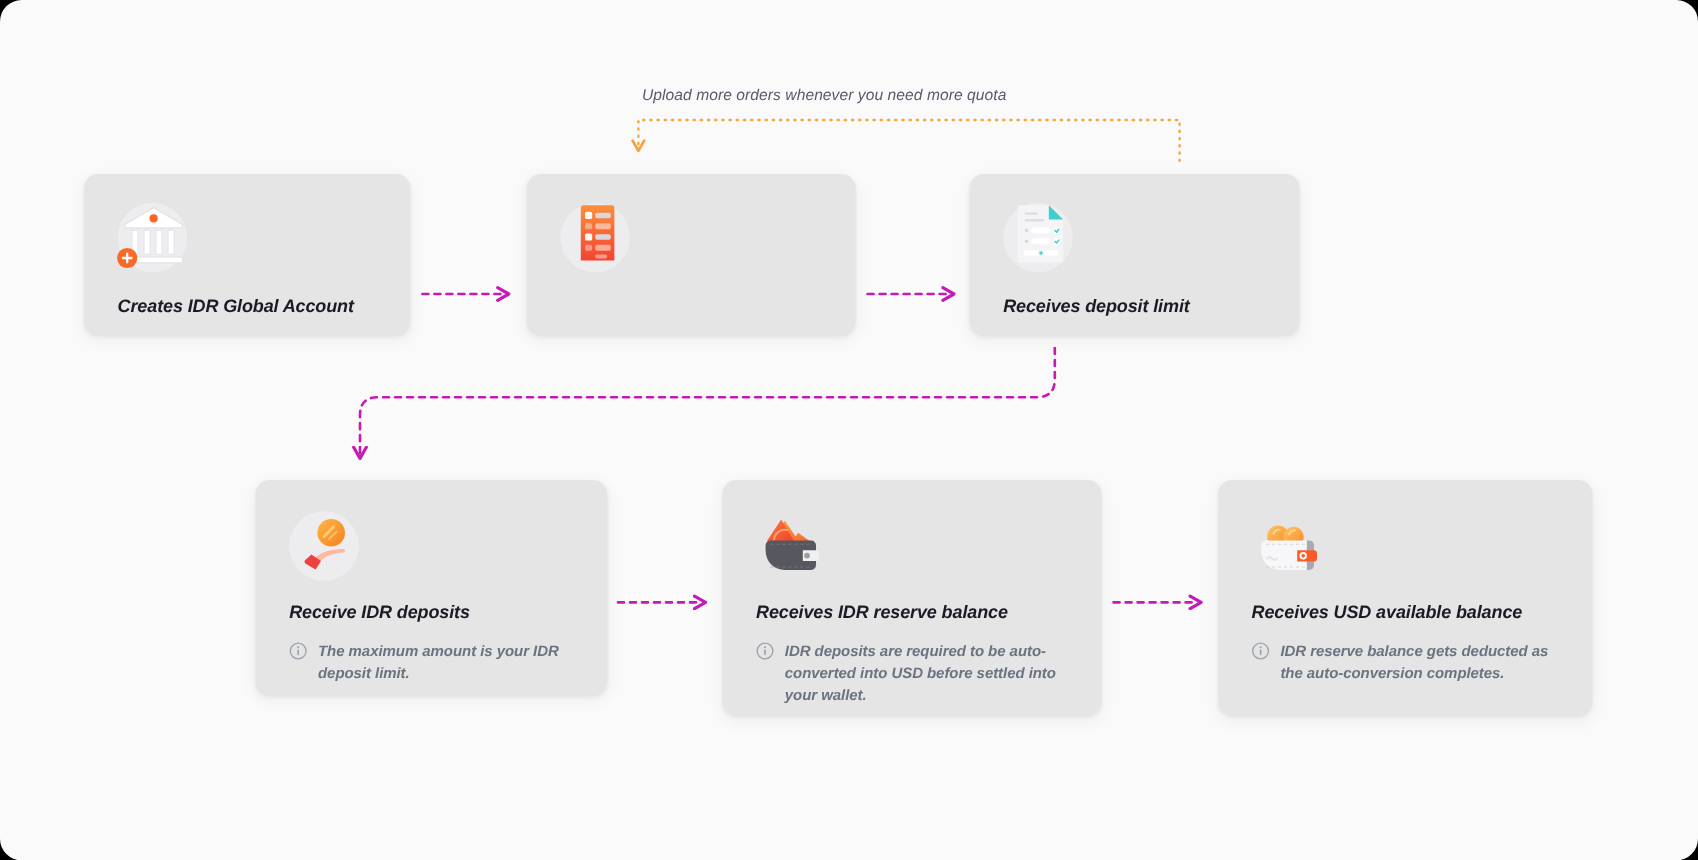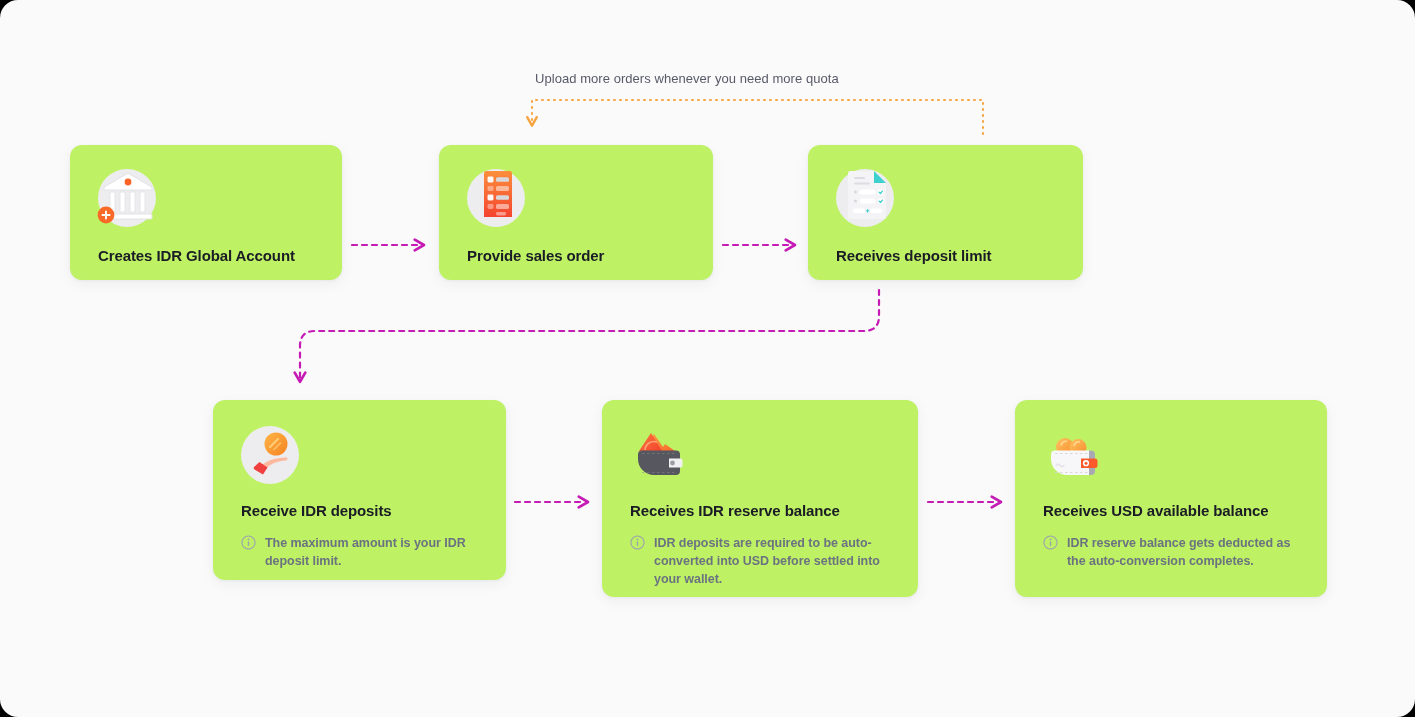--- a/index.html
+++ b/index.html
@@ -2,27 +2,27 @@
 <html><head>
 <meta charset="utf-8">
 <style>
   html,body{margin:0;padding:0;background:#000;}
   body{
     width:1415px;height:717px;overflow:hidden;
     font-family:"Liberation Sans","DejaVu Sans",sans-serif;
   }
   .page{
     position:relative;width:1415px;height:717px;
-    background:#fafafb;border-radius:18px;overflow:hidden;
+    background:#fafafb;border-radius:18px;overflow:hidden;font-style:italic;
   }
   .flow{position:absolute;inset:0;}
   svg.connectors{position:absolute;left:0;top:0;width:1415px;height:717px;pointer-events:none;}
 
   .card{
-    position:absolute;background:#bef264;border-radius:12px;
+    position:absolute;background:#e5e5e5;border-radius:12px;
     box-shadow:0 4px 14px rgba(28,30,40,.055), 0 1px 3px rgba(28,30,40,.05);
   }
   .card-inner{padding:26px 28px 22px 28px;}
 
   .icon-wrap{position:relative;width:58px;height:58px;margin-bottom:18px;}
   .icon-disc{
     position:absolute;left:0;top:0;width:58px;height:58px;border-radius:50%;
     background:#ededef;
   }
   .icon-art{position:absolute;left:-4px;top:-8px;width:70px;height:70px;}
@@ -136,21 +136,20 @@
               <rect x="3.5" y="15" width="6" height="5" rx="1.4" fill="#ffffff" opacity=".4"></rect>
               <rect x="12" y="15" width="13" height="5" rx="1.6" fill="#ffffff" opacity=".5"></rect>
               <rect x="3.5" y="23.5" width="6" height="6" rx="1.4" fill="#ffffff" opacity=".95"></rect>
               <rect x="12" y="24.2" width="13" height="4.6" rx="1.6" fill="#d8d8dc"></rect>
               <rect x="3.5" y="33" width="6" height="5" rx="1.4" fill="#ffffff" opacity=".4"></rect>
               <rect x="12" y="33" width="13" height="5" rx="1.6" fill="#ffffff" opacity=".5"></rect>
               <rect x="12" y="41" width="10" height="3.4" rx="1.4" fill="#ffffff" opacity=".45"></rect>
             </g>
           </svg>
         </div>
-        <div class="card-title">Provide sales order</div>
       </div>
     </div>
 
     <div class="card" id="card-4">
       <div class="card-inner">
         <div class="icon-wrap">
           <div class="icon-disc"></div>
           <svg class="icon-art" viewBox="0 0 70 70">
             <defs>
               <linearGradient id="coing" x1="0" y1="0" x2="1" y2="1">

